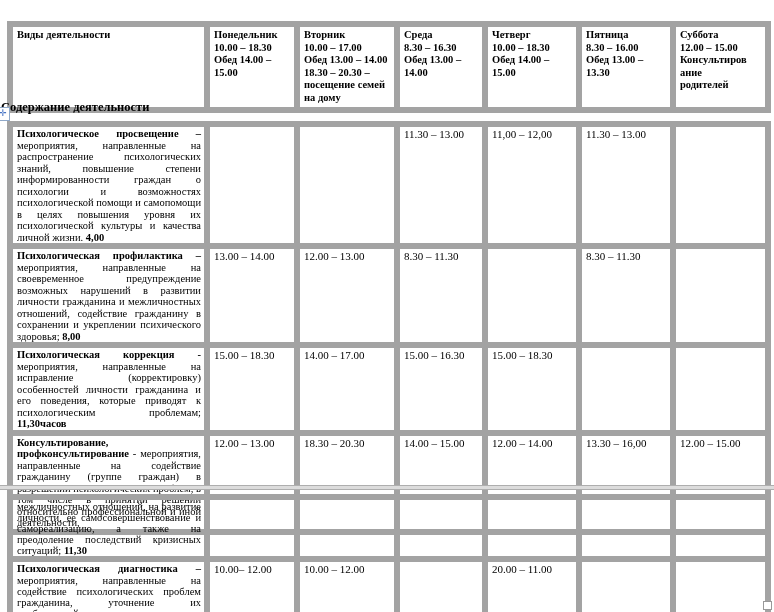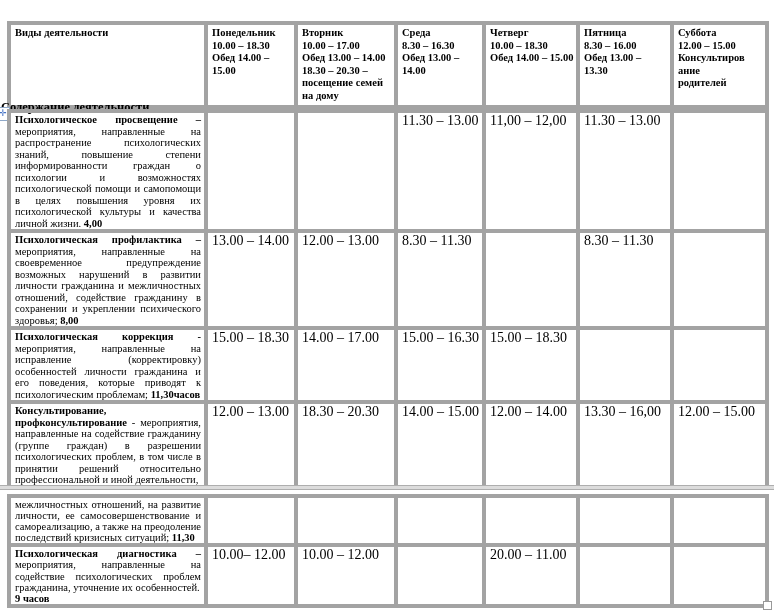--- a/index.html
+++ b/index.html
@@ -4,44 +4,44 @@
 <style>
   html,body { margin:0; padding:0; background:#ffffff; }
   .page {
     position:relative; width:774px; height:612px; background:#fff; overflow:hidden;
     font-family:"Liberation Serif","DejaVu Serif",serif; color:#000;
   }
   table.tbl {
     position:absolute; left:7px; width:758px;
     border-collapse:collapse; table-layout:fixed;
   }
-  table.tbl td { border:4px solid #a3a3a3; vertical-align:top; overflow:hidden; }
+  table.tbl td { border:6px solid #a3a3a3; vertical-align:top; overflow:hidden; }
 
   
   .hdr td {
     font-weight:bold; font-size:10.5px; line-height:12.6px;
     white-space:pre-line; padding:2px 2px 2px 4px;
   }
   .hdr { top:21px; }
   .hdr tr { height:76px; }
 
   .section-title {
     position:absolute; left:1px; top:100px; width:758px; text-align:left;
     font-weight:bold; font-size:12.5px; line-height:15px;
   }
 
   
-  .part1 { top:109px; }
+  .part1 { top:121px; }
   .part2 { top:494px;border-radius:14px; }
   .desc-cell {
     font-size:10.5px; line-height:11.5px; text-align:justify;
     padding:1px 3px 0 4px;
   }
   .part2 .desc-cell { line-height:11.1px; }
-  .t { font-size:14px; line-height:13px; padding:1px 2px 0 4px; white-space:nowrap; }
+  .t { font-size:11px; line-height:13px; padding:1px 2px 0 4px; white-space:nowrap; }
   .hours-inline { font-weight:bold; }
   .hours-block { font-weight:bold; display:block; }
   b { font-weight:bold; }
 
   .r0 { height:103px; } .r1 { height:69px; } .r2 { height:72px; } .r3 { height:81px; }
   .r4 { height:43px; }  .r5 { height:60px; }
 
   .page-break {
     position:absolute; left:0; top:485px; width:774px; height:3px;
     background:#dcdcdc; border-top:1px solid #aeaeae; border-bottom:1px solid #aeaeae;

